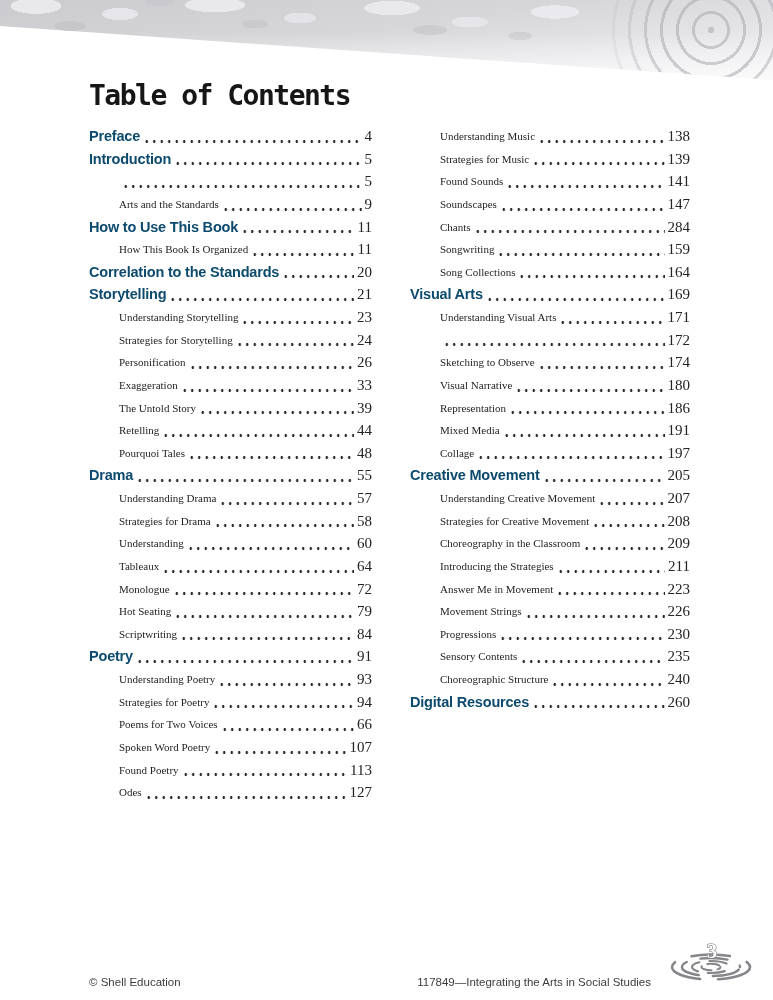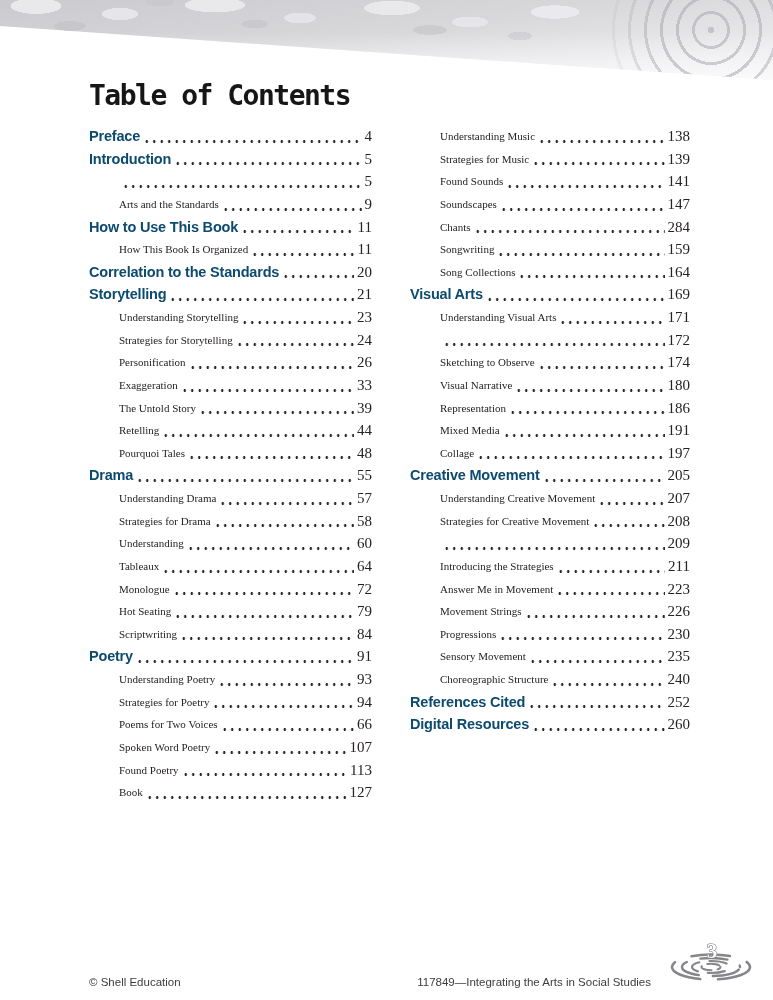--- a/index.html
+++ b/index.html
@@ -251,21 +251,21 @@
           <span class="lab">Spoken Word Poetry</span>
           <span class="dots"></span>
           <span class="pg">107</span>
         </div>
         <div class="toc-row lvl-sub">
           <span class="lab">Found Poetry</span>
           <span class="dots"></span>
           <span class="pg">113</span>
         </div>
         <div class="toc-row lvl-sub">
-          <span class="lab">Book</span>
+          <span class="lab">Odes</span>
           <span class="dots"></span>
           <span class="pg">127</span>
         </div>
       </div>
     <div class="col">
         <div class="toc-row lvl-sub">
           <span class="lab">Understanding Music</span>
           <span class="dots"></span>
           <span class="pg">138</span>
         </div>
@@ -347,20 +347,21 @@
           <span class="lab">Understanding Creative Movement</span>
           <span class="dots"></span>
           <span class="pg">207</span>
         </div>
         <div class="toc-row lvl-sub">
           <span class="lab">Strategies for Creative Movement</span>
           <span class="dots"></span>
           <span class="pg">208</span>
         </div>
         <div class="toc-row lvl-sub">
+          <span class="lab">Choreography in the Classroom</span>
           <span class="dots"></span>
           <span class="pg">209</span>
         </div>
         <div class="toc-row lvl-sub">
           <span class="lab">Introducing the Strategies</span>
           <span class="dots"></span>
           <span class="pg">211</span>
         </div>
         <div class="toc-row lvl-sub">
           <span class="lab">Answer Me in Movement</span>
@@ -371,33 +372,28 @@
           <span class="lab">Movement Strings</span>
           <span class="dots"></span>
           <span class="pg">226</span>
         </div>
         <div class="toc-row lvl-sub">
           <span class="lab">Progressions</span>
           <span class="dots"></span>
           <span class="pg">230</span>
         </div>
         <div class="toc-row lvl-sub">
-          <span class="lab">Sensory Movement</span>
+          <span class="lab">Sensory Contents</span>
           <span class="dots"></span>
           <span class="pg">235</span>
         </div>
         <div class="toc-row lvl-sub">
           <span class="lab">Choreographic Structure</span>
           <span class="dots"></span>
           <span class="pg">240</span>
-        </div>
-        <div class="toc-row lvl-section">
-          <span class="lab">References Cited</span>
-          <span class="dots"></span>
-          <span class="pg">252</span>
         </div>
         <div class="toc-row lvl-section">
           <span class="lab">Digital Resources</span>
           <span class="dots"></span>
           <span class="pg">260</span>
         </div>
       </div>
   </div>
 
   <div class="footer">

